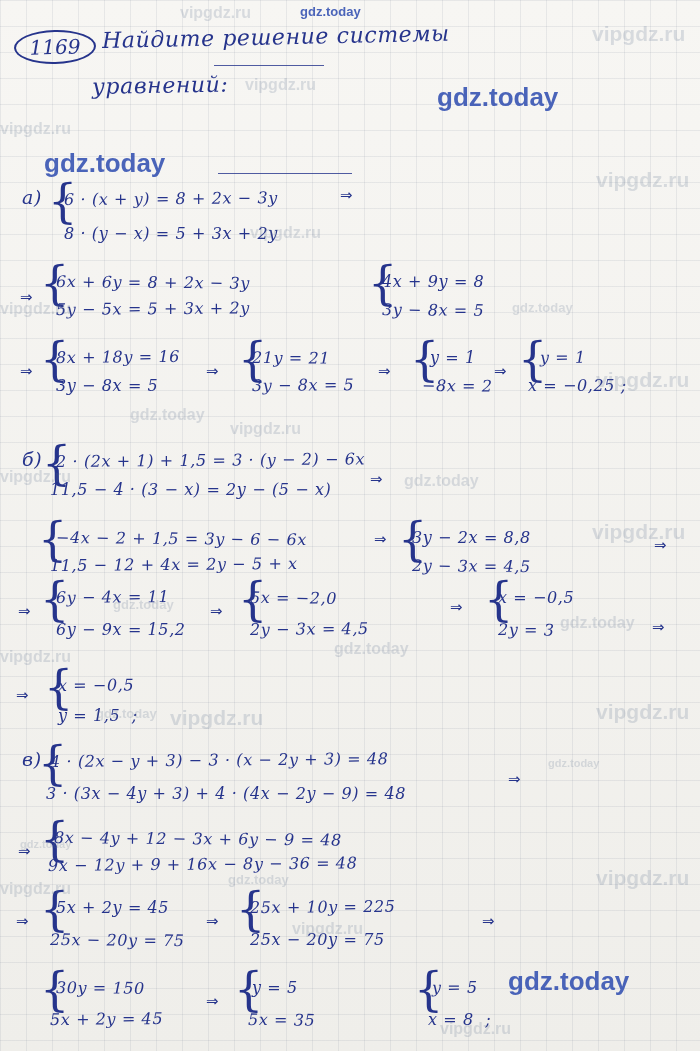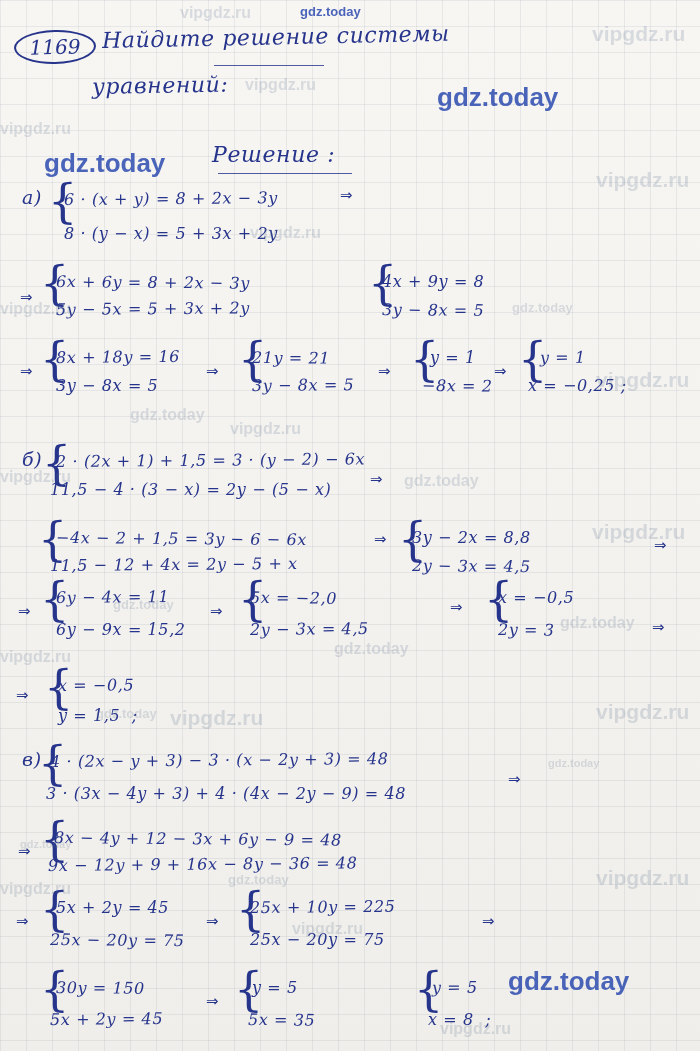--- a/index.html
+++ b/index.html
@@ -102,21 +102,20 @@
 <body>
 
 <div id="page">
 
   <div class="task-num">1169</div>
 
   <div class="hw huge" style="left:102px; top:28px; transform: rotate(-1.2deg);">Найдите решение системы</div>
   <div class="hw huge" style="left:92px; top:74px; transform: rotate(-1deg);">уравнений:</div>
   <div class="underline-wavy" style="left:214px; top:62px; width:110px;"></div>
 
-  <div class="hw huge" style="left:212px; top:142px;">Решение :</div>
   <div class="underline-wavy" style="left:218px; top:170px; width:134px;"></div>
 
   <div class="hw big" style="left:22px; top:186px;">а)</div>
   <div class="hw big" style="left:22px; top:448px;">б)</div>
   <div class="hw big" style="left:22px; top:748px;">в)</div>
 
   <div id="braces-layer">
       <div class="brace" style="left: 48px; top: 178px;">{</div>
       <div class="brace" style="left: 40px; top: 260px;">{</div>
       <div class="brace" style="left: 368px; top: 260px;">{</div>

